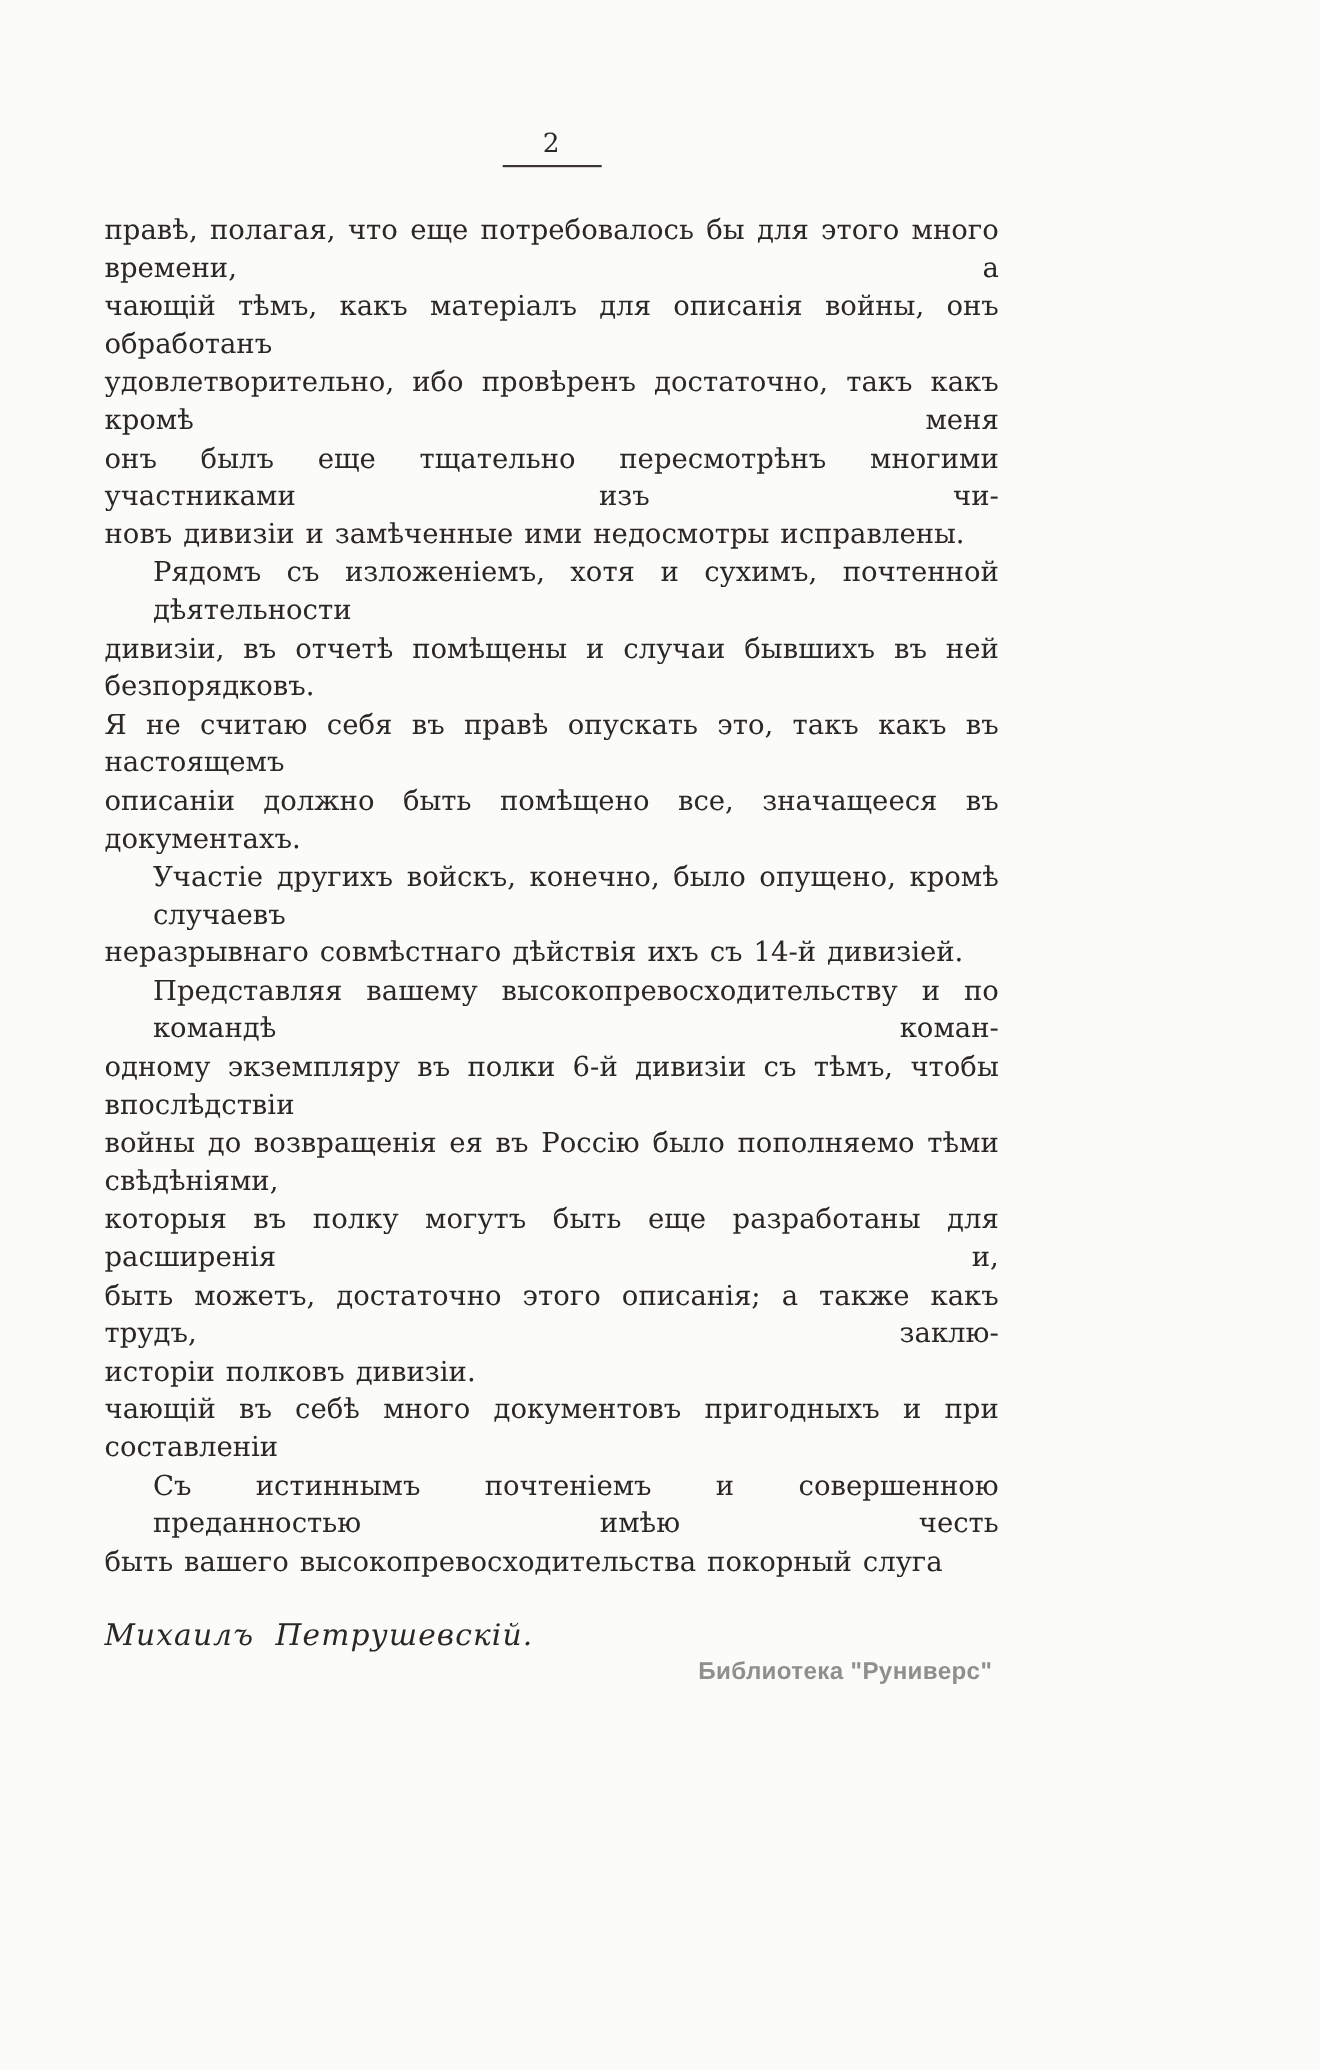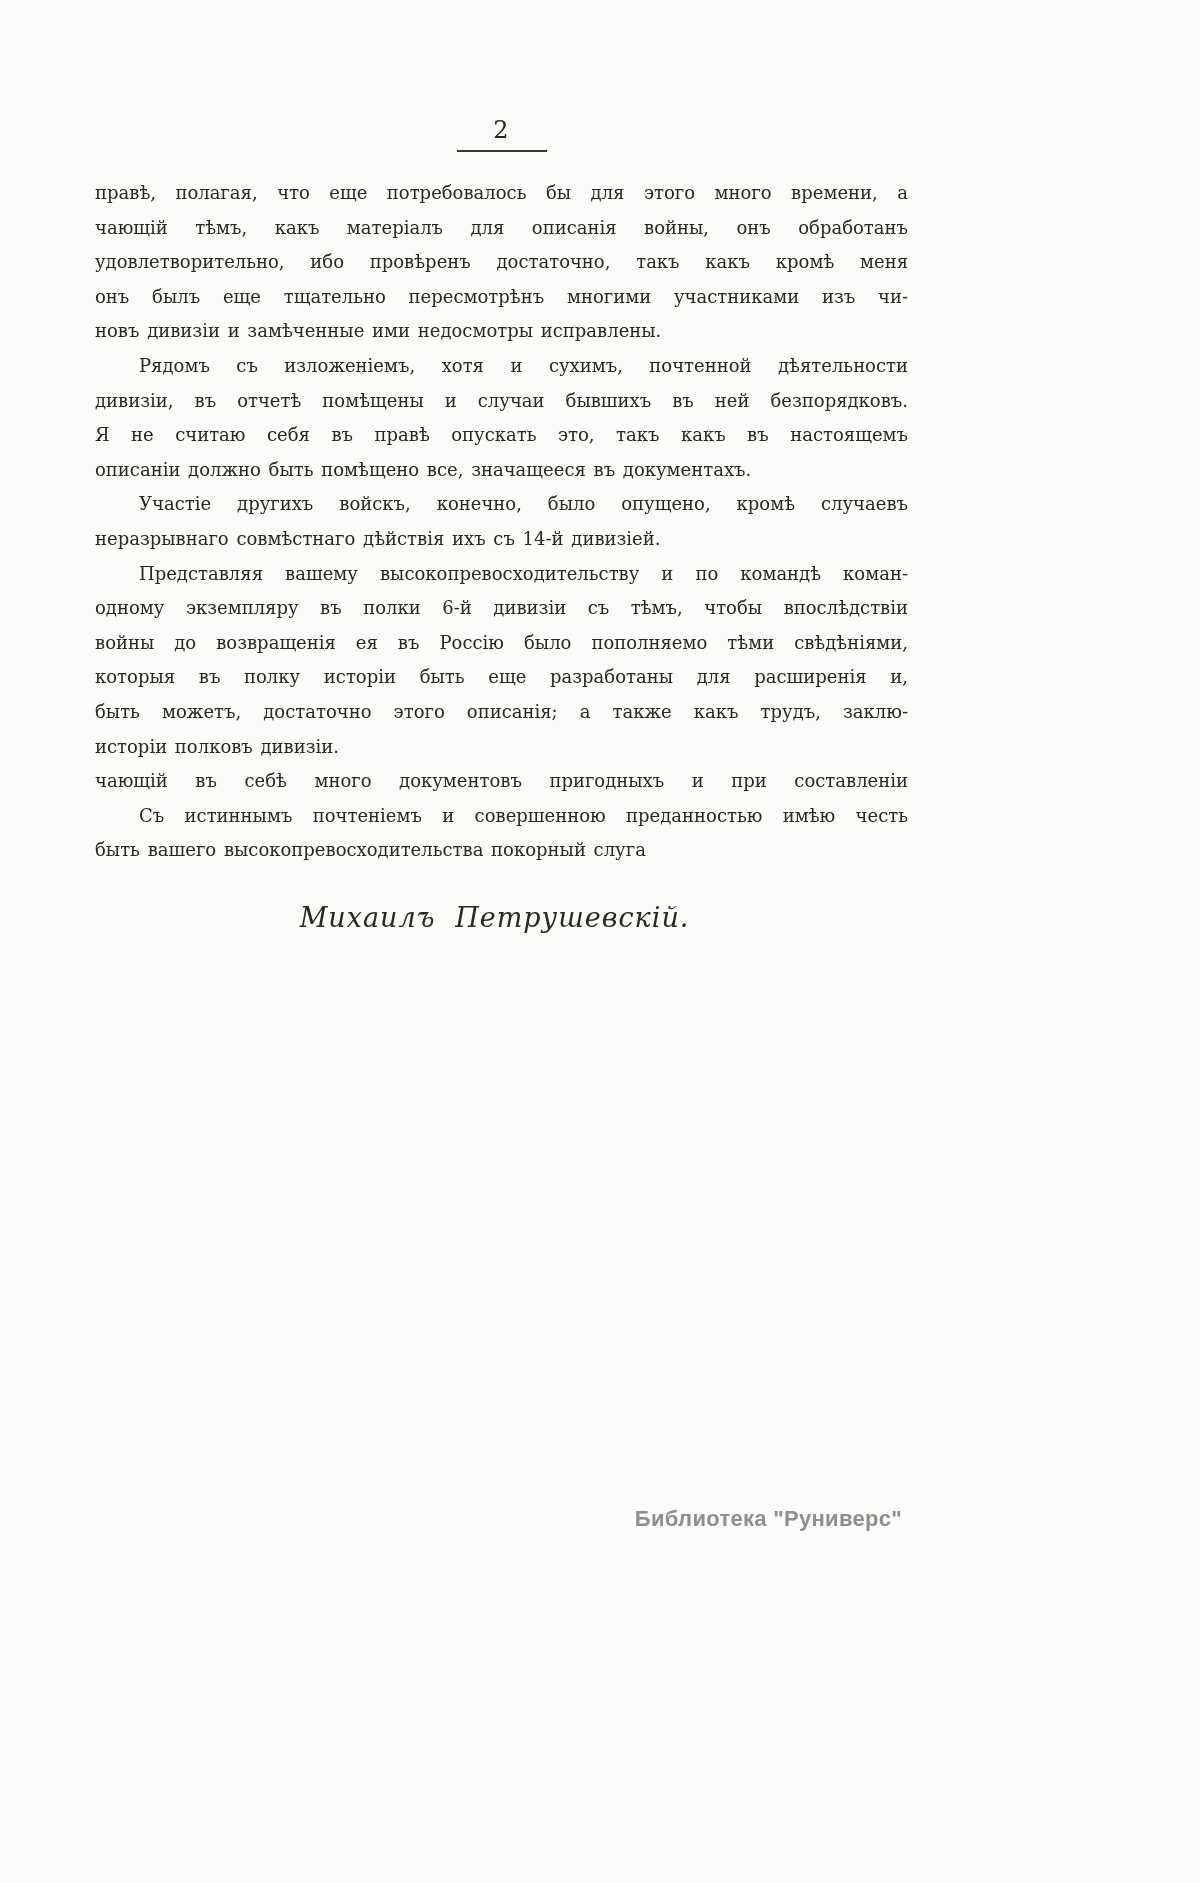--- a/index.html
+++ b/index.html
@@ -38,22 +38,22 @@
   }
 
   .page-rule {
     width: 90px;
     height: 0;
     border-top: 2px solid #3a352e;
     margin: 6px auto 0 auto;
   }
 
   .body-text {
-    margin-top: 24px;
-    font-size: 18px;
+    margin-top: 40px;
+    font-size: 25px;
   }
 
   .line {
     line-height: 34.6px;
     text-align: justify;
     text-align-last: justify;
     word-spacing: 2px;
     white-space: normal;
   }
 
@@ -61,21 +61,21 @@
     text-align-last: left;
   }
 
   .line.indent {
     padding-left: 44px;
   }
 
   .signature {
     margin-top: 34px;
     padding-right: 14px;
-    text-align: center;
+    text-align: left;
     font-style: italic;
     font-size: 27px;
     letter-spacing: 1px;
     word-spacing: 10px;
   }
 
   .watermark {
     position: absolute;
     top: 1506px;
     right: 298px;
@@ -113,21 +113,21 @@
           <div class="line last">описаніи должно быть помѣщено все, значащееся въ документахъ.</div>
         </div>
         <div class="paragraph">
           <div class="line indent">Участіе другихъ войскъ, конечно, было опущено, кромѣ случаевъ</div>
           <div class="line last">неразрывнаго совмѣстнаго дѣйствія ихъ съ 14-й дивизіей.</div>
         </div>
         <div class="paragraph">
           <div class="line indent">Представляя вашему высокопревосходительству и по командѣ коман-</div>
           <div class="line">одному экземпляру въ полки 6-й дивизіи съ тѣмъ, чтобы впослѣдствіи</div>
           <div class="line">войны до возвращенія ея въ Россію было пополняемо тѣми свѣдѣніями,</div>
-          <div class="line">которыя въ полку исторіи быть еще разработаны для расширенія и,</div>
+          <div class="line">которыя въ полку могутъ быть еще разработаны для расширенія и,</div>
           <div class="line">быть можетъ, достаточно этого описанія; а также какъ трудъ, заклю-</div>
           <div class="line last">исторіи полковъ дивизіи.</div>
           <div class="line">чающій въ себѣ много документовъ пригодныхъ и при составленіи</div>
         </div>
         <div class="paragraph">
           <div class="line indent">Съ истиннымъ почтеніемъ и совершенною преданностью имѣю честь</div>
           <div class="line last">быть вашего высокопревосходительства покорный слуга</div>
         </div>
       </div>
 

